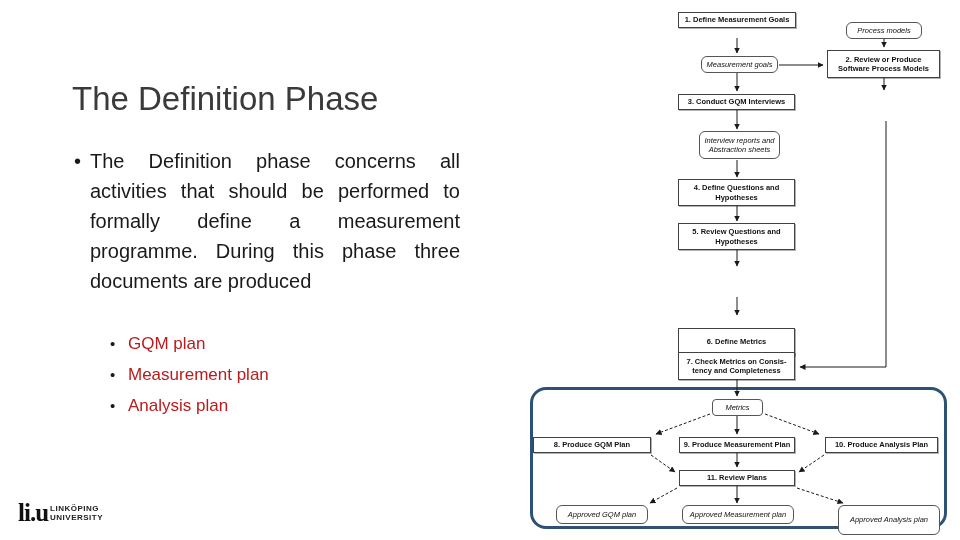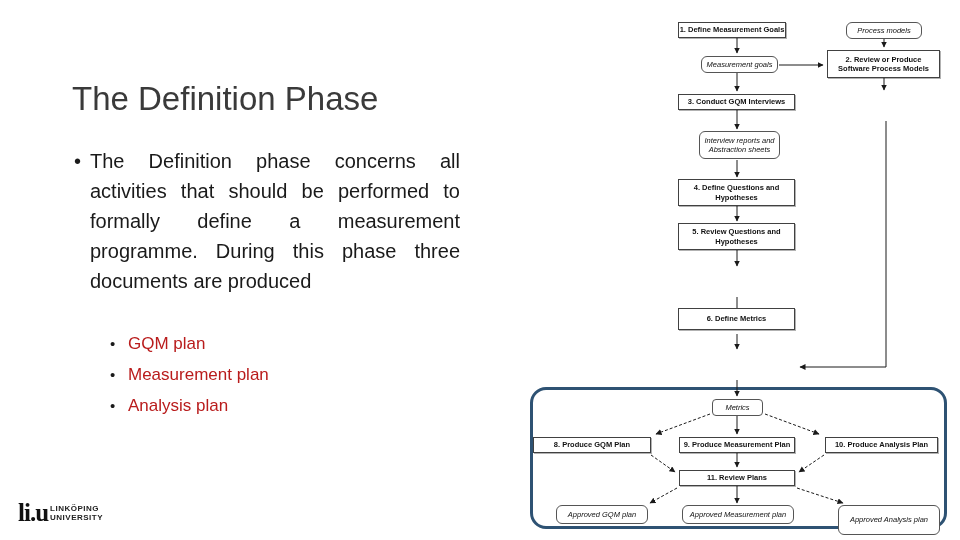--- a/index.html
+++ b/index.html
@@ -115,29 +115,31 @@
 
         <line x1="710" y1="414" x2="656" y2="434" marker-end="url(#arr)"></line>
         <line x1="765" y1="414" x2="819" y2="434" marker-end="url(#arr)"></line>
         <line x1="651" y1="455" x2="675" y2="472" marker-end="url(#arr)"></line>
         <line x1="824" y1="455" x2="799" y2="472" marker-end="url(#arr)"></line>
         <line x1="677" y1="488" x2="650" y2="503" marker-end="url(#arr)"></line>
         <line x1="797" y1="488" x2="843" y2="503" marker-end="url(#arr)"></line>
       </g>
     </svg>
 
-    <div class="fc-node fc-proc" style="left:678px;top:22px;width:108px;height:16px">1. Define Measurement Goals</div>
+    <div class="fc-node fc-proc" style="left:678px;top:12px;width:118px;height:16px">1. Define Measurement Goals</div>
     <div class="fc-node fc-proc" style="left:827px;top:50px;width:113px;height:28px">2. Review or Produce
 Software Process Models</div>
     <div class="fc-node fc-proc" style="left:678px;top:94px;width:117px;height:16px">3. Conduct GQM Interviews</div>
     <div class="fc-node fc-proc" style="left:678px;top:179px;width:117px;height:27px">4. Define Questions and
 Hypotheses</div>
     <div class="fc-node fc-proc" style="left:678px;top:223px;width:117px;height:27px">5. Review Questions and
 Hypotheses</div>
-    <div class="fc-node fc-proc" style="left:678px;top:308px;width:117px;height:22px">6. Define Metrics</div>
+    <div class="fc-node fc-proc" style="left:678px;top:328px;width:117px;height:28px">6. Define Metrics</div>
+    <div class="fc-node fc-proc" style="left:678px;top:352px;width:117px;height:28px">7. Check Metrics on Consis-
+tency and Completeness</div>
     <div class="fc-node fc-proc" style="left:533px;top:437px;width:118px;height:16px">8. Produce GQM Plan</div>
     <div class="fc-node fc-proc" style="left:679px;top:437px;width:116px;height:16px">9. Produce Measurement Plan</div>
     <div class="fc-node fc-proc" style="left:825px;top:437px;width:113px;height:16px">10. Produce Analysis Plan</div>
     <div class="fc-node fc-proc" style="left:679px;top:470px;width:116px;height:16px">11. Review Plans</div>
 
     <div class="fc-node fc-art" style="left:846px;top:22px;width:76px;height:17px">Process models</div>
     <div class="fc-node fc-art" style="left:701px;top:56px;width:77px;height:17px">Measurement goals</div>
     <div class="fc-node fc-art" style="left:699px;top:131px;width:81px;height:28px">Interview reports and
 Abstraction sheets</div>
     <div class="fc-node fc-art" style="left:712px;top:399px;width:51px;height:17px;border-radius:4px">Metrics</div>

